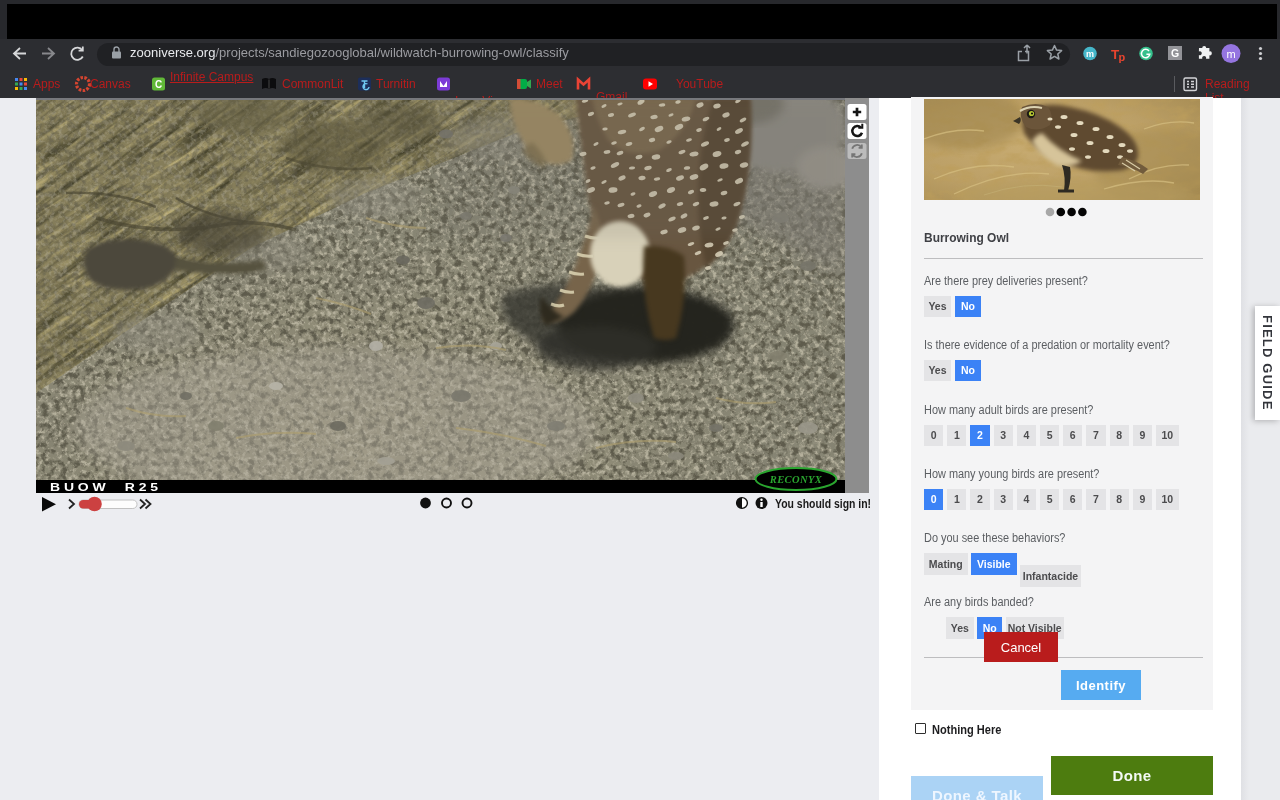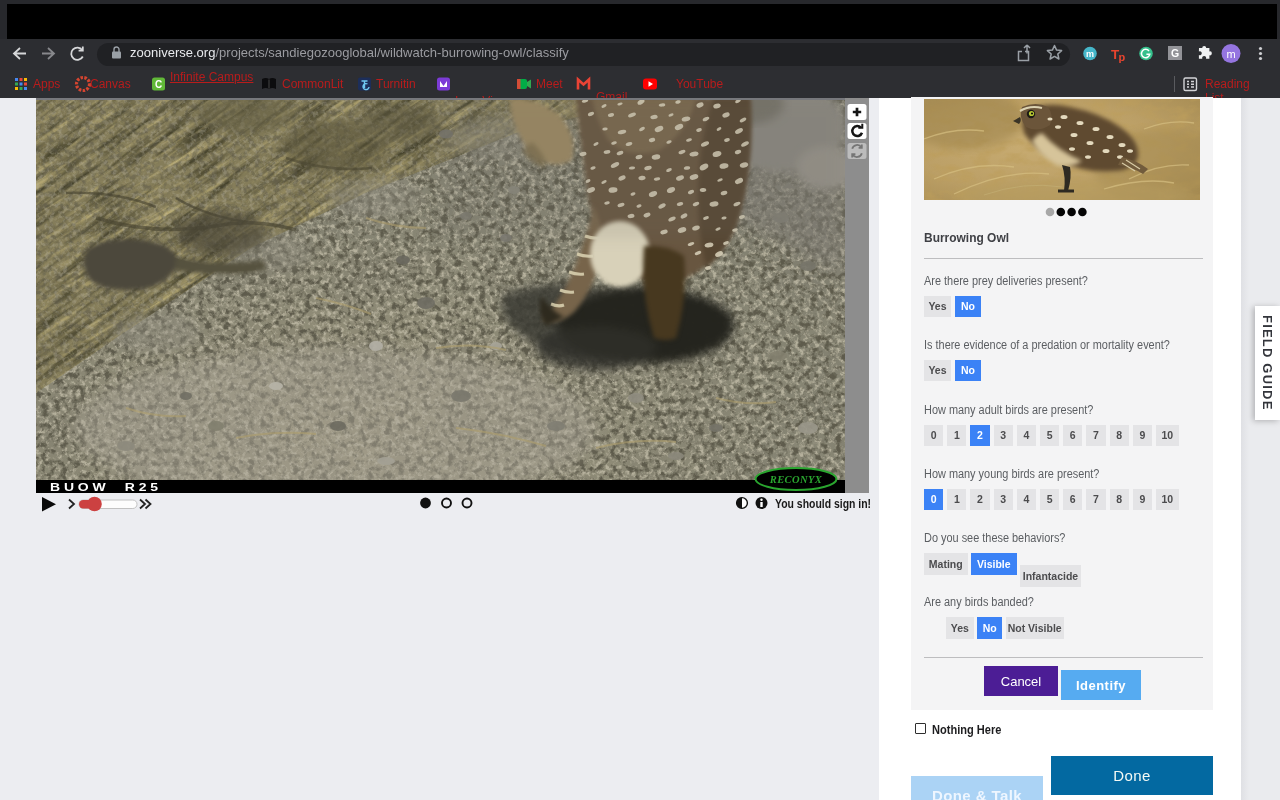--- a/index.html
+++ b/index.html
@@ -564,28 +564,28 @@
     <div class="abs qtext" style="left:924px;top:467px;">How many young birds are present?</div>
     <div class="abs" style="left:924px;top:489px;"><span class="qbtn nb sel">0</span><span class="qbtn nb">1</span><span class="qbtn nb">2</span><span class="qbtn nb">3</span><span class="qbtn nb">4</span><span class="qbtn nb">5</span><span class="qbtn nb">6</span><span class="qbtn nb">7</span><span class="qbtn nb">8</span><span class="qbtn nb">9</span><span class="qbtn nb" style="width:23px;">10</span></div>
 
     <div class="abs qtext" style="left:924px;top:531px;">Do you see these behaviors?</div>
     <div class="abs" style="left:924px;top:553px;"><span class="qbtn bh" style="width:43.5px;">Mating</span><span class="qbtn bh sel" style="width:45.5px;">Visible</span><span class="qbtn bh" style="width:61px;margin-top:12px;">Infantacide</span></div>
 
     <div class="abs qtext" style="left:924px;top:595px;">Are any birds banded?</div>
     <div class="abs" style="left:924px;top:617px;margin-left:22px;"><span class="qbtn bh" style="width:27.7px;">Yes</span><span class="qbtn bh sel" style="width:25px;">No</span><span class="qbtn bh" style="width:58px;">Not Visible</span></div>
 
     <div class="abs" style="left:924px;top:657px;width:279px;height:1px;background:#bdbdbf;"></div>
-    <div class="abs" style="left:984px;top:666px;width:74px;height:30px;background:#4c1d95;color:#fff;font-size:13px;display:flex;align-items:center;justify-content:center;">Cancel</div>
+    <div class="abs" style="left:984px;top:632px;width:74px;height:30px;background:#b91c1c;color:#fff;font-size:13px;display:flex;align-items:center;justify-content:center;">Cancel</div>
     <div class="abs" style="left:1061px;top:670px;width:80px;height:30px;background:#56abf1;color:#fff;font-size:13px;font-weight:bold;letter-spacing:0.5px;display:flex;align-items:center;justify-content:center;">Identify</div>
 
     <div class="abs" style="left:915px;top:723px;width:11px;height:11px;background:#fff;border:1.6px solid #2e2e2e;border-radius:1px;"></div>
     <div class="abs" style="left:932px;top:722px;font-size:13px;font-weight:bold;color:#1d1d1f;transform:scaleX(0.85);transform-origin:left;">Nothing Here</div>
 
     <div class="abs" style="left:911px;top:756px;width:132px;height:39px;background:#abd3f5;color:#eef6ff;font-size:15px;font-weight:bold;display:flex;align-items:center;justify-content:center;letter-spacing:0.4px;margin-top:20px;">Done &amp; Talk</div>
-    <div class="abs" style="left:1051px;top:756px;width:162px;height:39px;background:#0369a1;color:#f4faf5;font-size:15px;font-weight:normal;display:flex;align-items:center;justify-content:center;letter-spacing:0.4px;">Done</div>
+    <div class="abs" style="left:1051px;top:756px;width:162px;height:39px;background:#4d7c0f;color:#f4faf5;font-size:15px;font-weight:bold;display:flex;align-items:center;justify-content:center;letter-spacing:0.4px;">Done</div>
   </div>
 
   <div class="abs" style="left:1255px;top:306px;width:25px;height:114px;background:#fff;box-shadow:-2px 1px 6px rgba(0,0,0,0.25);"></div>
   <div class="abs" style="left:1255px;top:306px;width:25px;height:114px;display:flex;align-items:center;justify-content:center;">
     <span style="writing-mode:vertical-rl;font-size:13px;font-weight:bold;letter-spacing:1.2px;color:#33353b;">FIELD GUIDE</span>
   </div>
 
 </div>
 
 </body></html>

